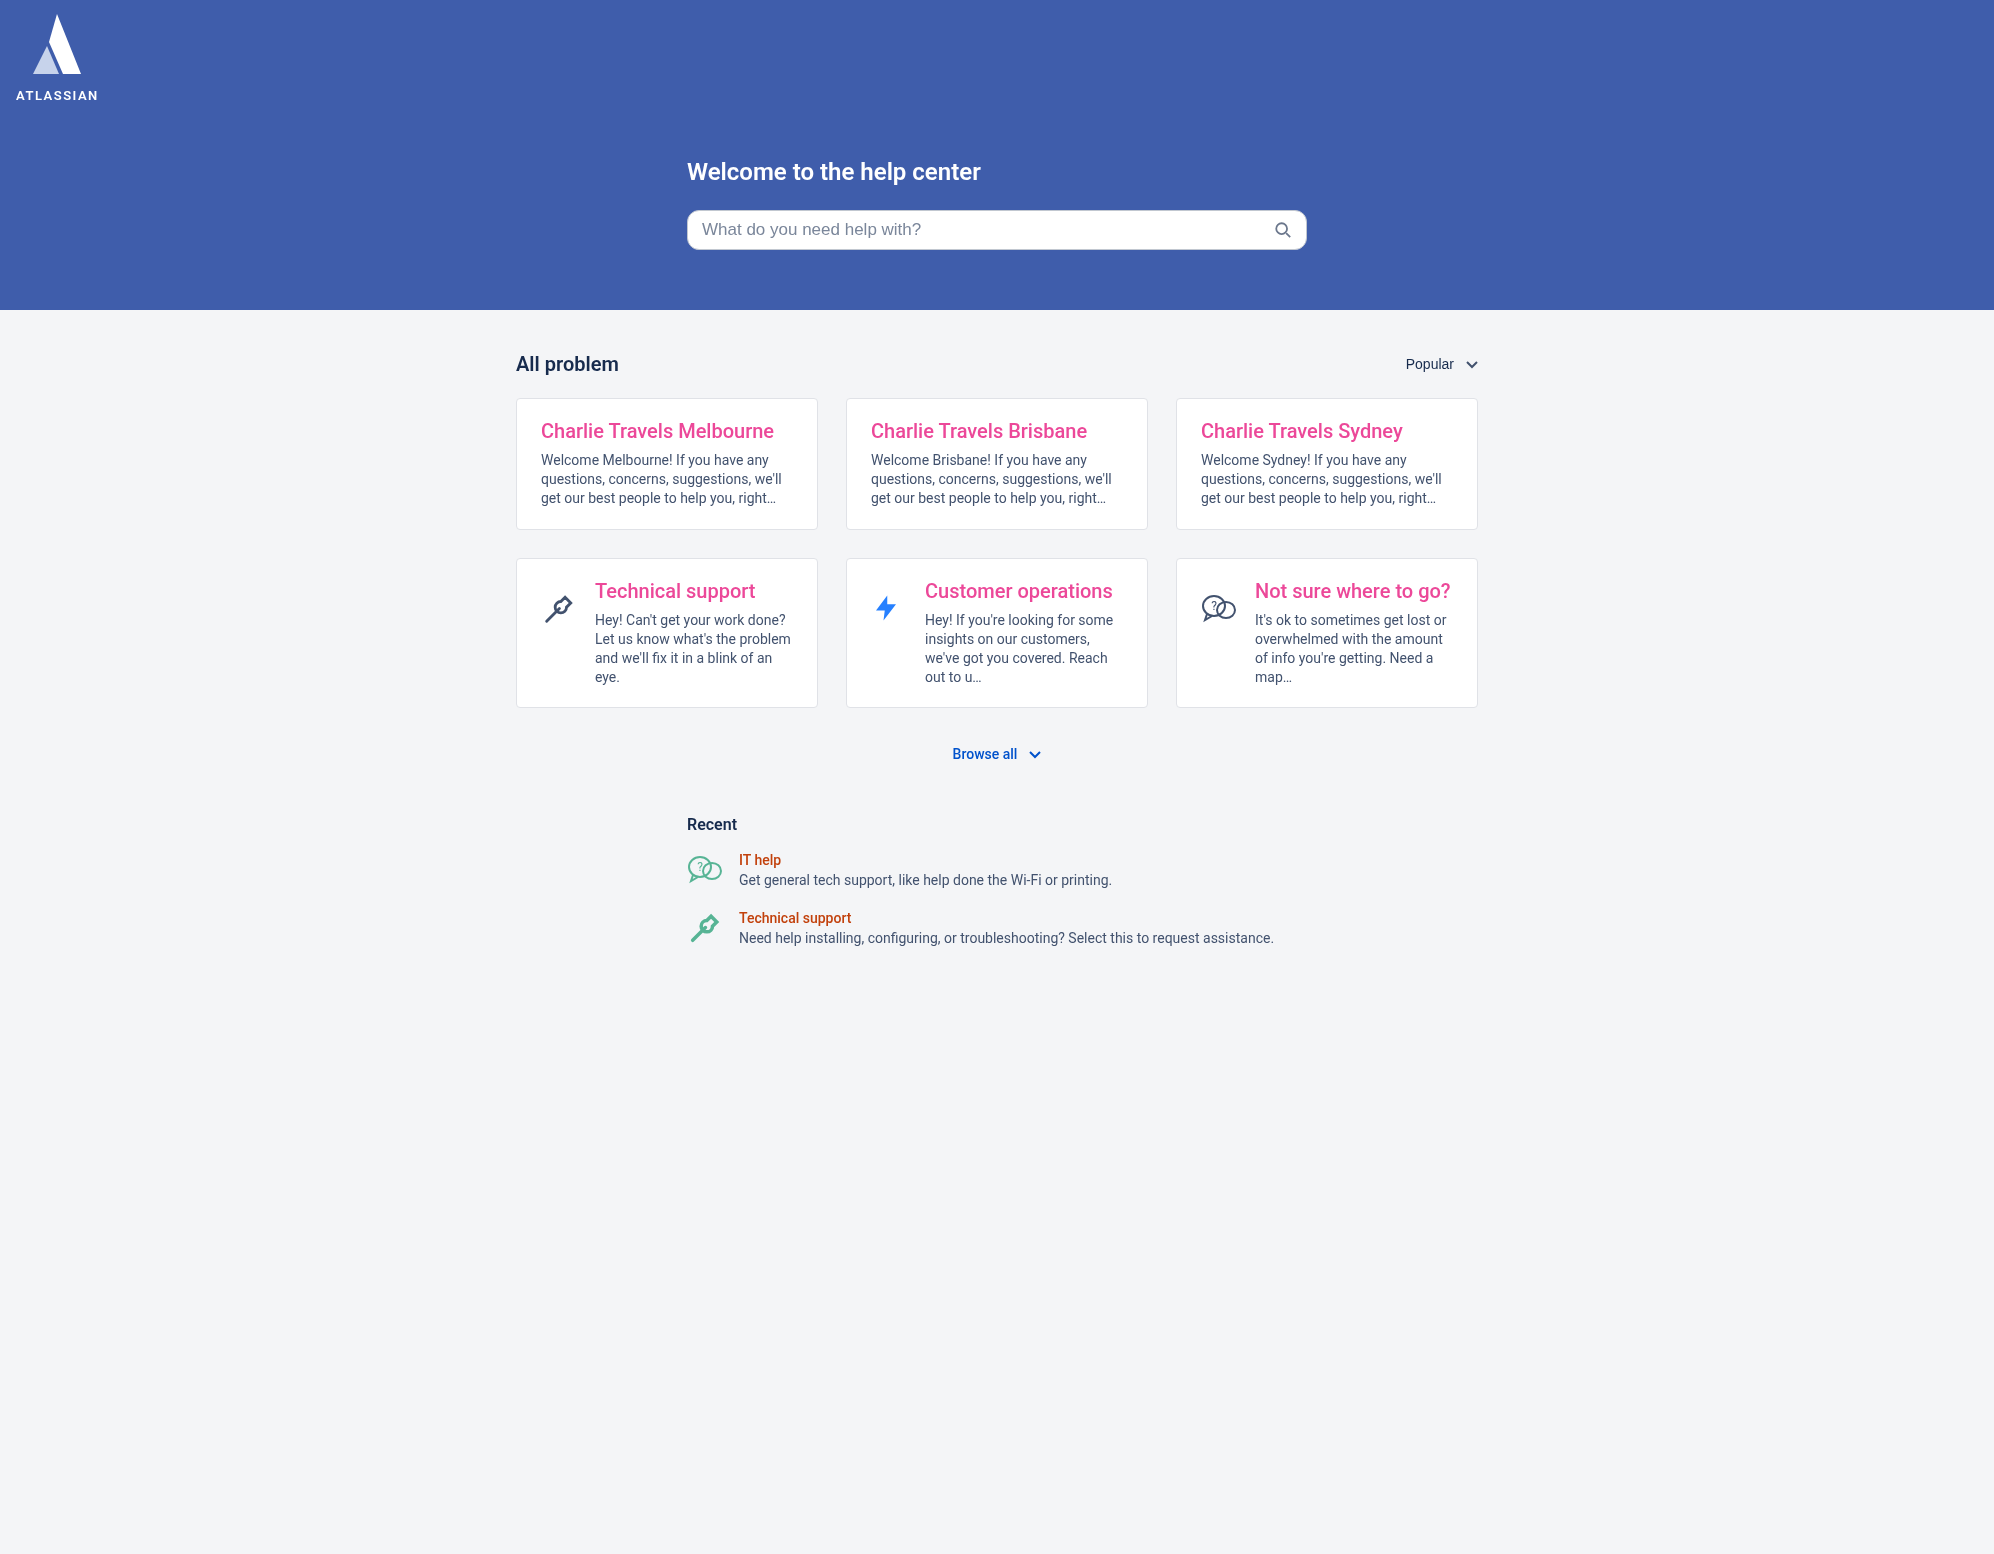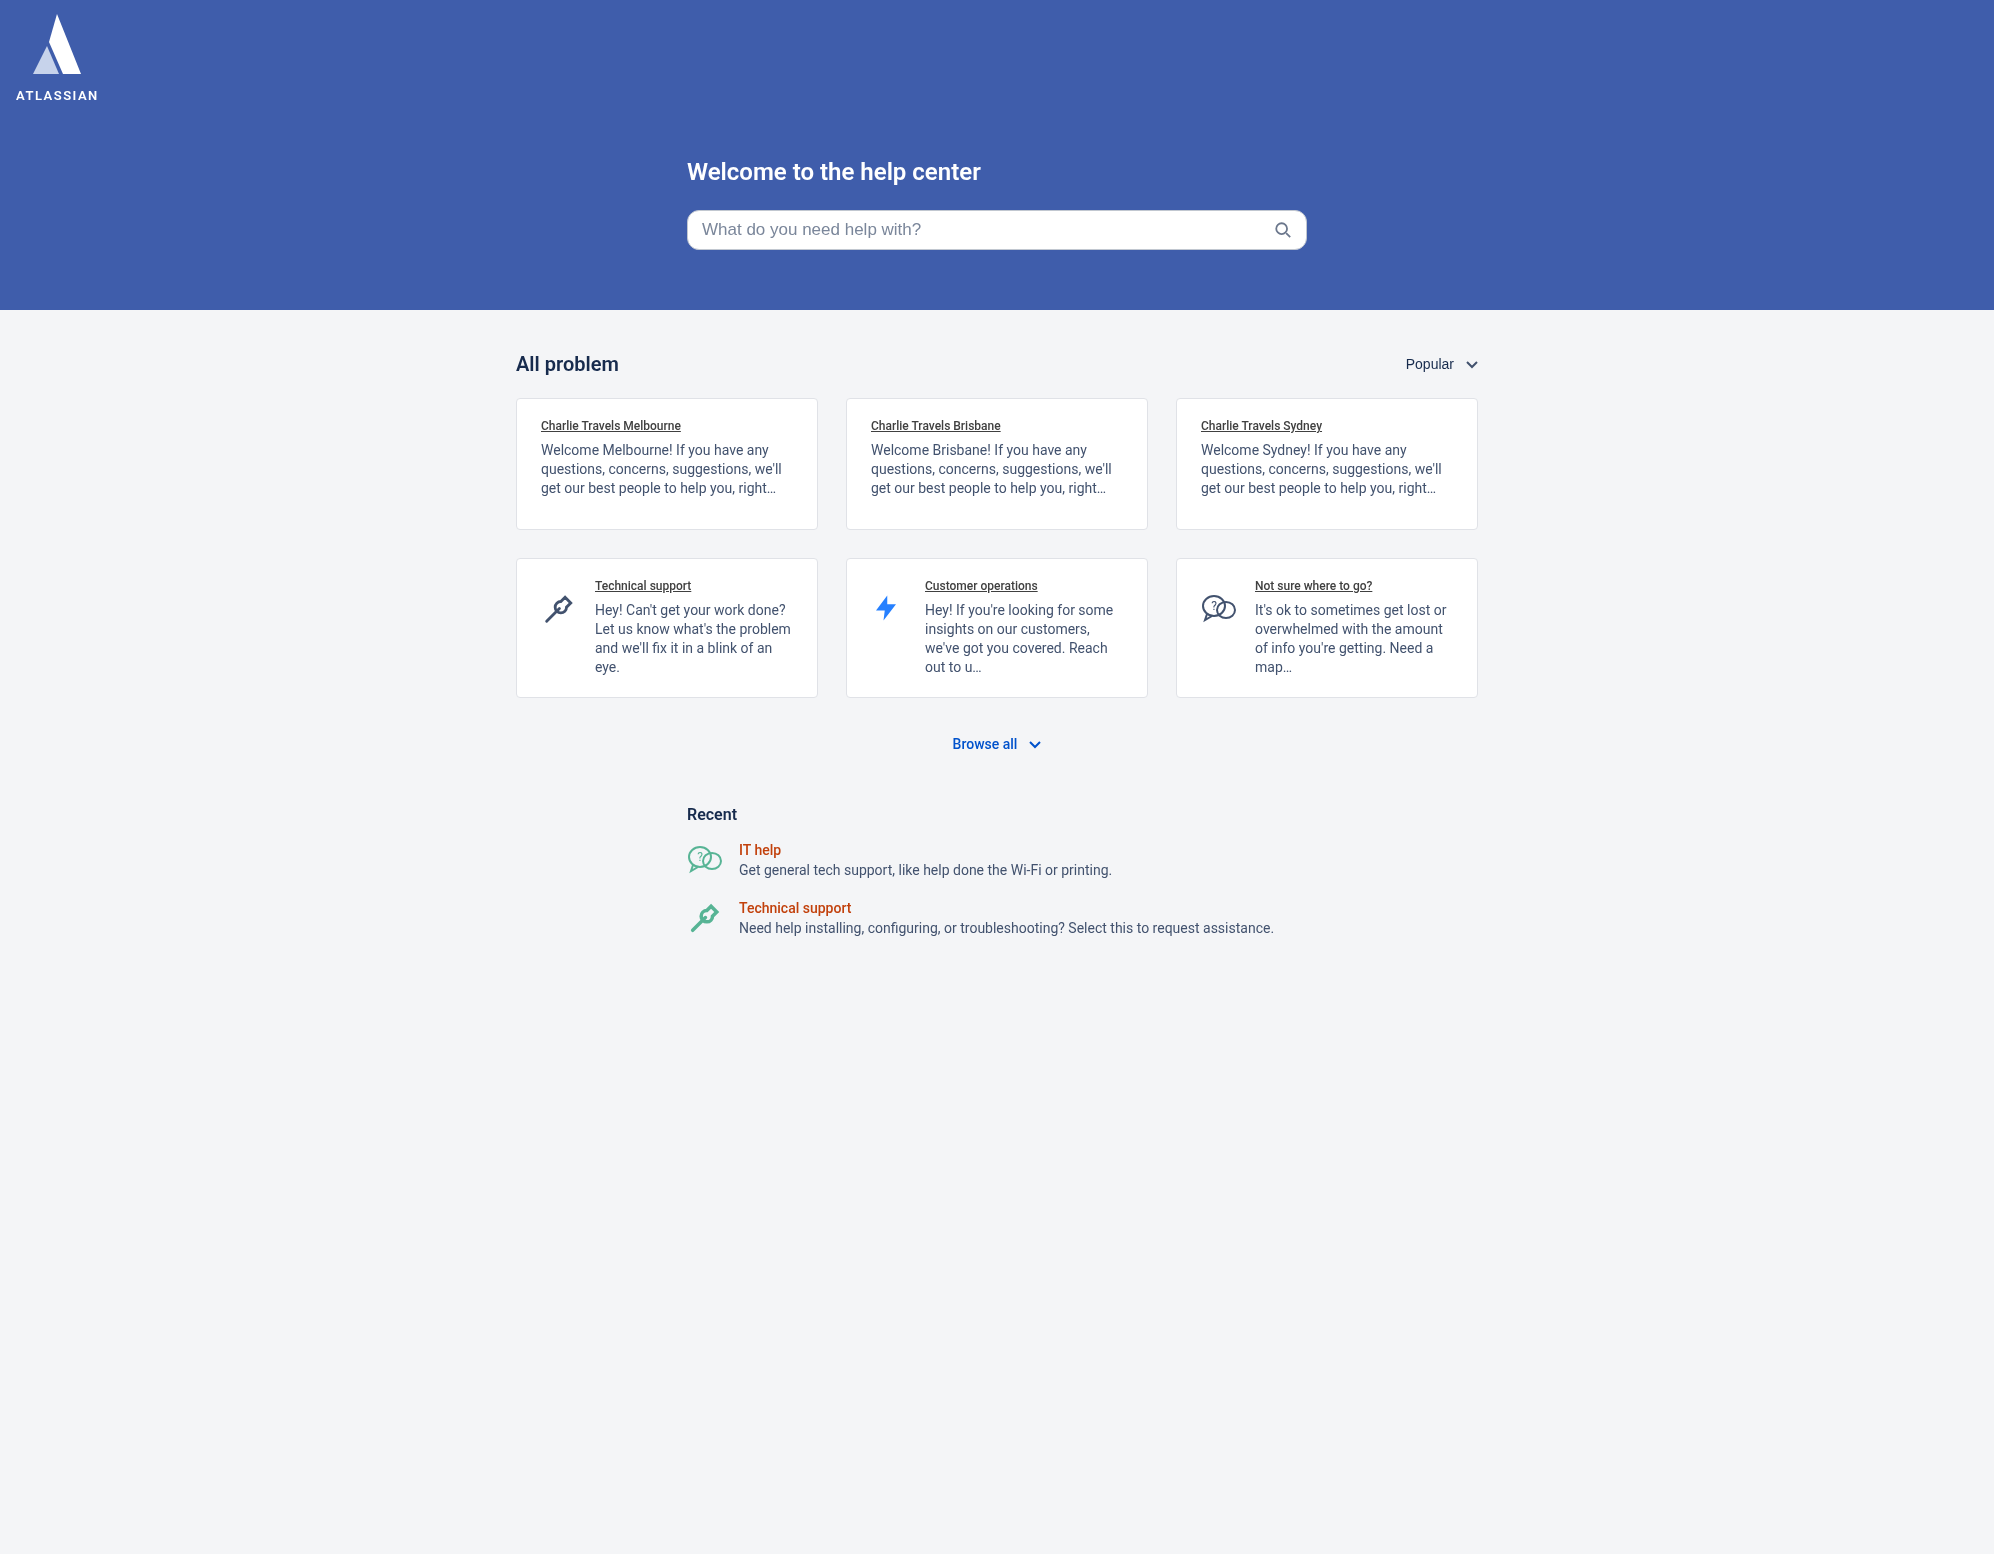--- a/index.html
+++ b/index.html
@@ -128,25 +128,24 @@
   }
   .card {
     background: #fff;
     border: 1px solid #e0e2e7;
     border-radius: 4px;
     padding: 20px 24px;
     min-height: 132px;
     cursor: pointer;
   }
   .card-title {
-    color: #404040;
-    font-size: 12px;
+    color: #ec4899;
+    font-size: 20px;
     font-weight: 500;
     margin-bottom: 8px;
-    text-decoration: underline;
   }
   .card-desc {
     font-size: 14px;
     color: #42526e;
     line-height: 1.35;
   }
   .card.with-icon {
     display: flex;
     gap: 18px;
     align-items: flex-start;

